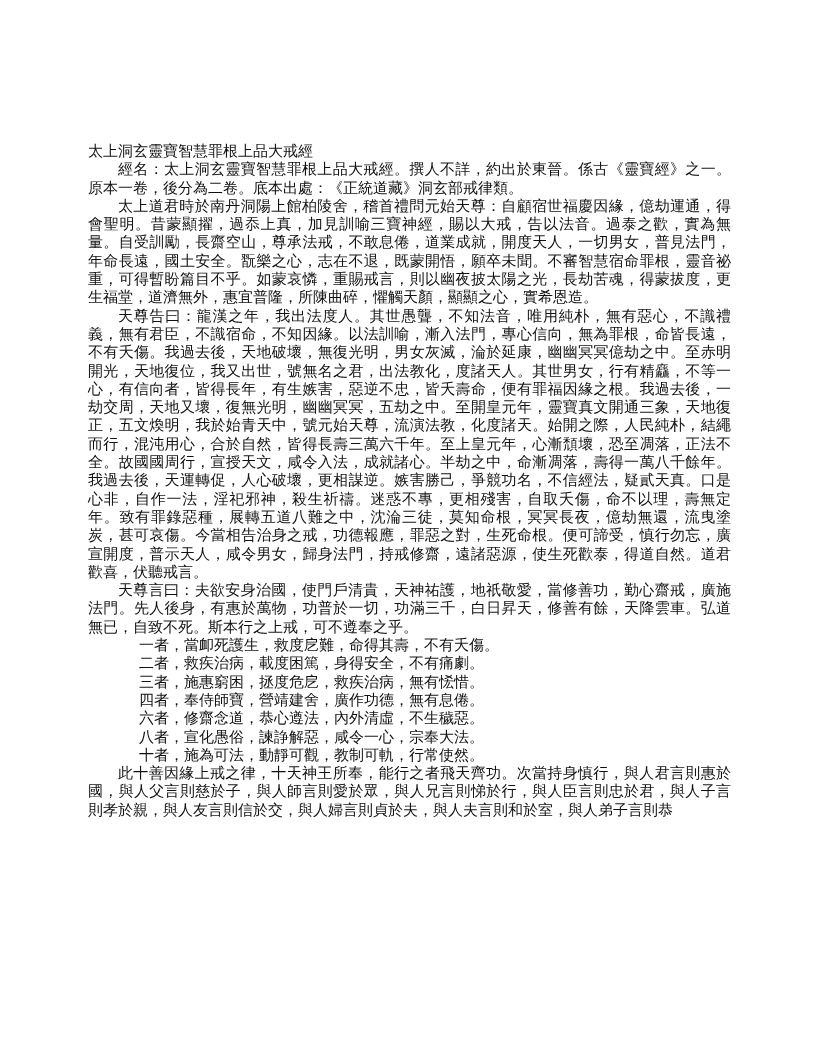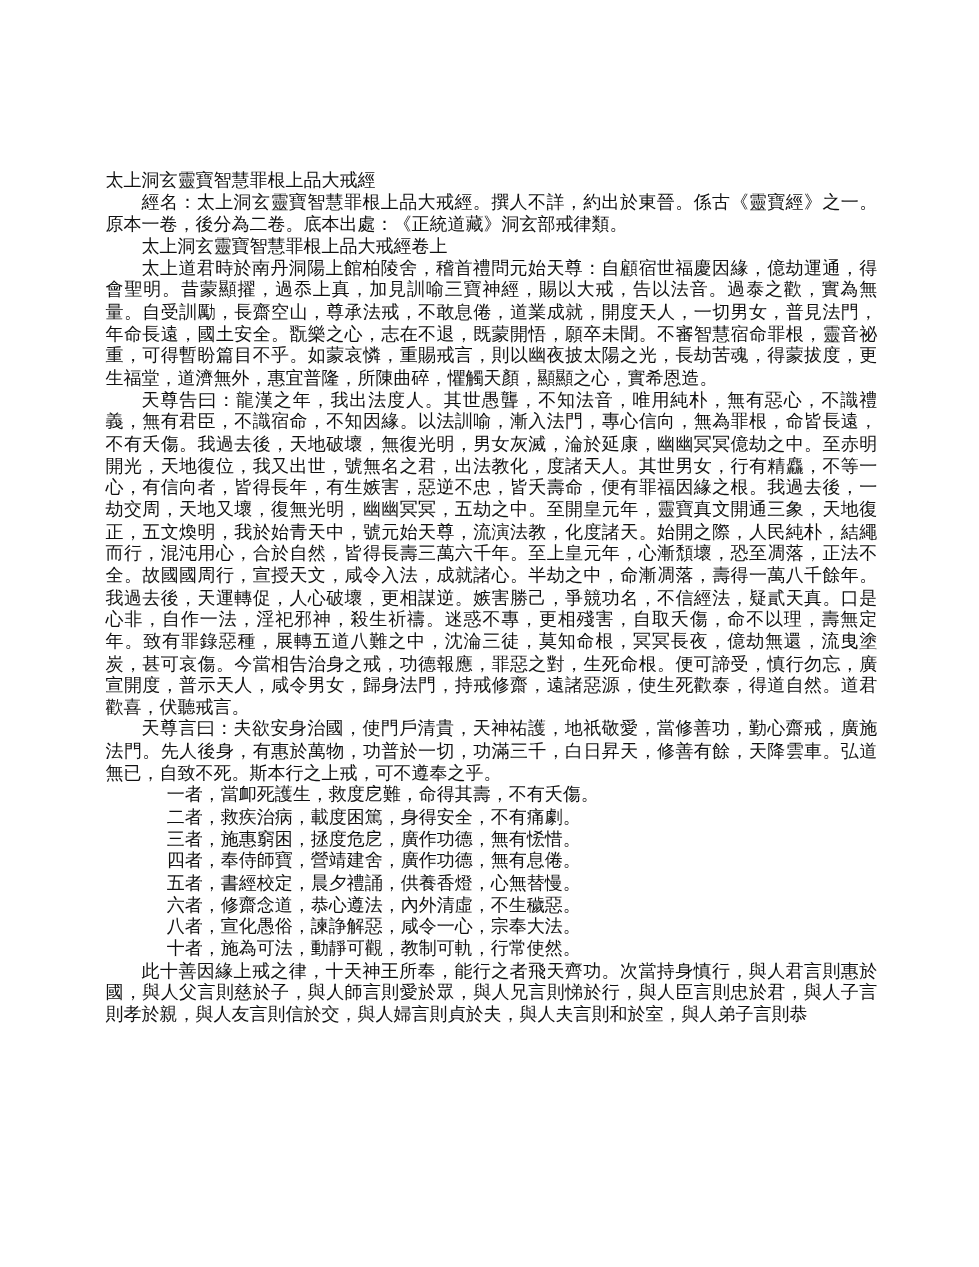--- a/index.html
+++ b/index.html
@@ -39,27 +39,25 @@
     text-indent: 3.4em;
   }
 </style>
 </head>
 <body>
 
 <div class="page">
   <div class="content">
     <p class="title-line">太上洞玄靈寶智慧罪根上品大戒經</p>
     <p>經名：太上洞玄靈寶智慧罪根上品大戒經。撰人不詳，約出於東晉。係古《靈寶經》之一。原本一卷，後分為二卷。底本出處：《正統道藏》洞玄部戒律類。</p>
-    <p>太上洞玄靈寶智慧罪根上品大戒經卷上</p>
     <p>太上道君時於南丹洞陽上館柏陵舍，稽首禮問元始天尊：自顧宿世福慶因緣，億劫運通，得會聖明。昔蒙顯擢，過忝上真，加見訓喻三寶神經，賜以大戒，告以法音。過泰之歡，實為無量。自受訓勵，長齋空山，尊承法戒，不敢息倦，道業成就，開度天人，一切男女，普見法門，年命長遠，國土安全。翫樂之心，志在不退，既蒙開悟，願卒未聞。不審智慧宿命罪根，靈音祕重，可得暫盼篇目不乎。如蒙哀憐，重賜戒言，則以幽夜披太陽之光，長劫苦魂，得蒙拔度，更生福堂，道濟無外，惠宜普隆，所陳曲碎，懼觸天顏，顯顯之心，實希恩造。</p>
     <p>天尊告曰：龍漢之年，我出法度人。其世愚聾，不知法音，唯用純朴，無有惡心，不識禮義，無有君臣，不識宿命，不知因緣。以法訓喻，漸入法門，專心信向，無為罪根，命皆長遠，不有夭傷。我過去後，天地破壞，無復光明，男女灰滅，淪於延康，幽幽冥冥億劫之中。至赤明開光，天地復位，我又出世，號無名之君，出法教化，度諸天人。其世男女，行有精麤，不等一心，有信向者，皆得長年，有生嫉害，惡逆不忠，皆夭壽命，便有罪福因緣之根。我過去後，一劫交周，天地又壞，復無光明，幽幽冥冥，五劫之中。至開皇元年，靈寶真文開通三象，天地復正，五文煥明，我於始青天中，號元始天尊，流演法教，化度諸天。始開之際，人民純朴，結繩而行，混沌用心，合於自然，皆得長壽三萬六千年。至上皇元年，心漸頹壞，恐至凋落，正法不全。故國國周行，宣授天文，咸令入法，成就諸心。半劫之中，命漸凋落，壽得一萬八千餘年。我過去後，天運轉促，人心破壞，更相謀逆。嫉害勝己，爭競功名，不信經法，疑貳天真。口是心非，自作一法，淫祀邪神，殺生祈禱。迷惑不專，更相殘害，自取夭傷，命不以理，壽無定年。致有罪錄惡種，展轉五道八難之中，沈淪三徒，莫知命根，冥冥長夜，億劫無還，流曳塗炭，甚可哀傷。今當相告治身之戒，功德報應，罪惡之對，生死命根。便可諦受，慎行勿忘，廣宣開度，普示天人，咸令男女，歸身法門，持戒修齋，遠諸惡源，使生死歡泰，得道自然。道君歡喜，伏聽戒言。</p>
     <p>天尊言曰：夫欲安身治國，使門戶清貴，天神祐護，地祇敬愛，當修善功，勤心齋戒，廣施法門。先人後身，有惠於萬物，功普於一切，功滿三千，白日昇天，修善有餘，天降雲車。弘道無已，自致不死。斯本行之上戒，可不遵奉之乎。</p>
     <p class="precept-line">一者，當卹死護生，救度戹難，命得其壽，不有夭傷。</p>
     <p class="precept-line">二者，救疾治病，載度困篤，身得安全，不有痛劇。</p>
-    <p class="precept-line">三者，施惠窮困，拯度危戹，廣作功德，無有恡惜。</p>
+    <p class="precept-line">三者，施惠窮困，拯度危戹，救疾治病，無有恡惜。</p>
     <p class="precept-line">四者，奉侍師寶，營靖建舍，廣作功德，無有息倦。</p>
-    <p class="precept-line">五者，書經校定，晨夕禮誦，供養香燈，心無替慢。</p>
     <p class="precept-line">六者，修齋念道，恭心遵法，內外清虛，不生穢惡。</p>
     <p class="precept-line">八者，宣化愚俗，諫諍解惡，咸令一心，宗奉大法。</p>
     <p class="precept-line">十者，施為可法，動靜可觀，教制可軌，行常使然。</p>
     <p>此十善因緣上戒之律，十天神王所奉，能行之者飛天齊功。次當持身慎行，與人君言則惠於國，與人父言則慈於子，與人師言則愛於眾，與人兄言則悌於行，與人臣言則忠於君，與人子言則孝於親，與人友言則信於交，與人婦言則貞於夫，與人夫言則和於室，與人弟子言則恭</p>
   </div>
 </div>
 
 </body></html>

